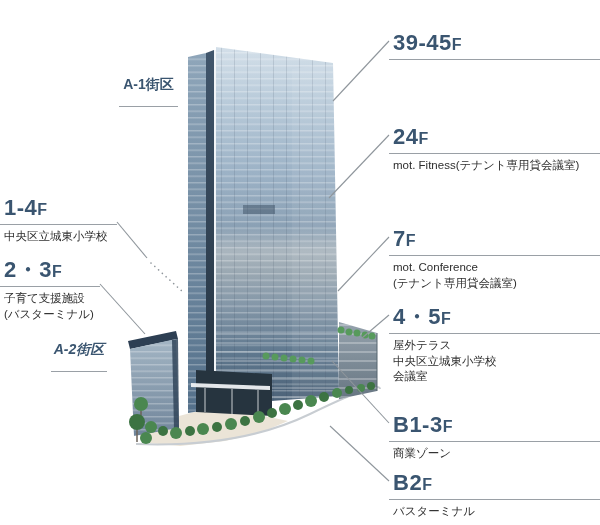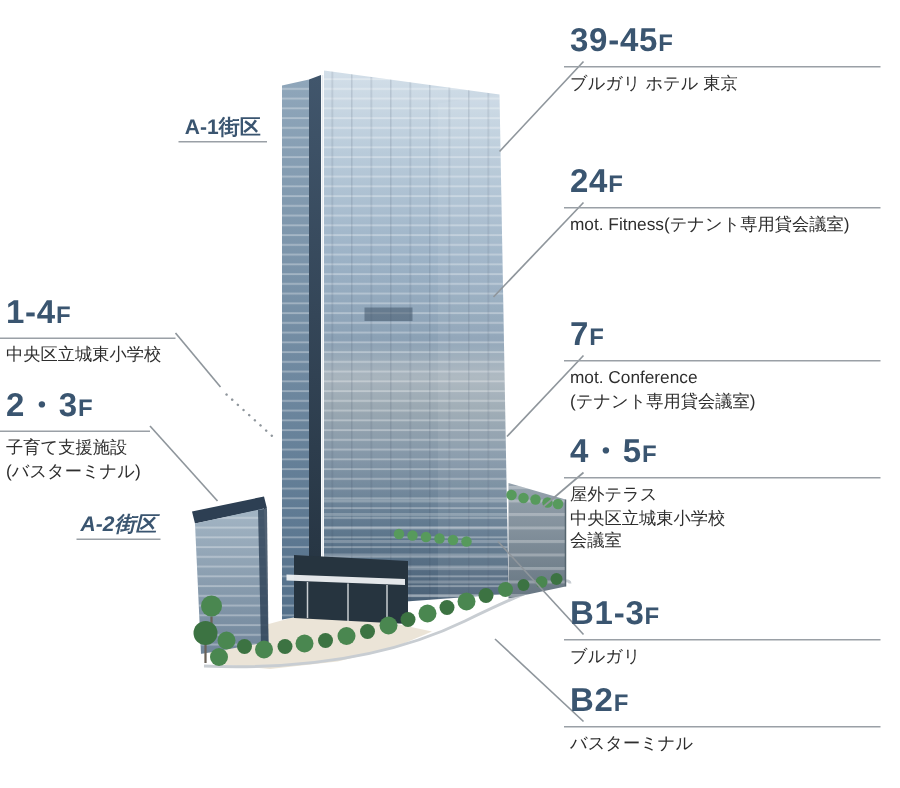--- a/index.html
+++ b/index.html
@@ -2,35 +2,35 @@
 <html><head>
 <meta charset="utf-8">
 <style>
   html,body{margin:0;padding:0;background:#fff;}
   .canvas{
     position:relative;width:600px;height:525px;background:#ffffff;overflow:hidden;
     font-family:"Liberation Sans","DejaVu Sans",sans-serif;
   }
   .scene{position:absolute;left:0;top:0;z-index:0;}
   
-  .rlabel{position:absolute;left:376px;width:211px;z-index:2;}
+  .rlabel{position:absolute;left:389px;width:211px;z-index:2;margin-top:16px;}
   .llabel{position:absolute;left:0;z-index:2;}
   .num{
     display:block;font-size:22px;font-weight:bold;color:#3a5570;
     line-height:26px;padding-left:4px;letter-spacing:0.5px;white-space:nowrap;
   }
   .num .suffix{font-size:16px;letter-spacing:0;}
   .rule{border-top:1px solid #9aa0a6;height:0;margin-top:1px;}
   .descs{margin-top:4px;padding-left:4px;}
   .desc{font-size:11.5px;color:#2e2e2e;line-height:15.5px;white-space:nowrap;}
   
   .block-label{
     position:absolute;z-index:2;text-align:center;
     font-size:14px;font-weight:bold;color:#3a5570;line-height:15px;
-    padding-bottom:2px;border-bottom:1px solid #9aa0a6;white-space:nowrap;
+    padding-bottom:14px;border-bottom:1px solid #9aa0a6;white-space:nowrap;
   }
 </style>
 </head>
 <body>
 
 <div class="canvas">
 
   <svg class="scene" width="600" height="525" viewBox="0 0 600 525">
     <defs>
       <linearGradient id="gFront" x1="0" y1="0" x2="0" y2="1">
@@ -182,23 +182,20 @@
     <div class="rule"></div>
     <div class="descs">
       <div class="desc">子育て支援施設</div>
       <div class="desc">(バスターミナル)</div>
     </div>
   </div>
 
   <div class="rlabel" style="top:14px;">
     <span class="num"><span>39-45</span><span class="suffix">F</span></span>
     <div class="rule"></div>
-    <div class="descs">
-      <div class="desc">ブルガリ ホテル 東京</div>
-    </div>
   </div>
 
   <div class="rlabel" style="top:108px;">
     <span class="num"><span>24</span><span class="suffix">F</span></span>
     <div class="rule"></div>
     <div class="descs">
       <div class="desc">mot. Fitness(テナント専用貸会議室)</div>
     </div>
   </div>
 
@@ -218,21 +215,21 @@
       <div class="desc">屋外テラス</div>
       <div class="desc">中央区立城東小学校</div>
       <div class="desc">会議室</div>
     </div>
   </div>
 
   <div class="rlabel" style="top:396px;">
     <span class="num"><span>B1-3</span><span class="suffix">F</span></span>
     <div class="rule"></div>
     <div class="descs">
-      <div class="desc">ブルガリ</div>
+      <div class="desc">商業ゾーン</div>
     </div>
   </div>
 
   <div class="rlabel" style="top:454px;">
     <span class="num"><span>B2</span><span class="suffix">F</span></span>
     <div class="rule"></div>
     <div class="descs">
       <div class="desc">バスターミナル</div>
     </div>
   </div>

